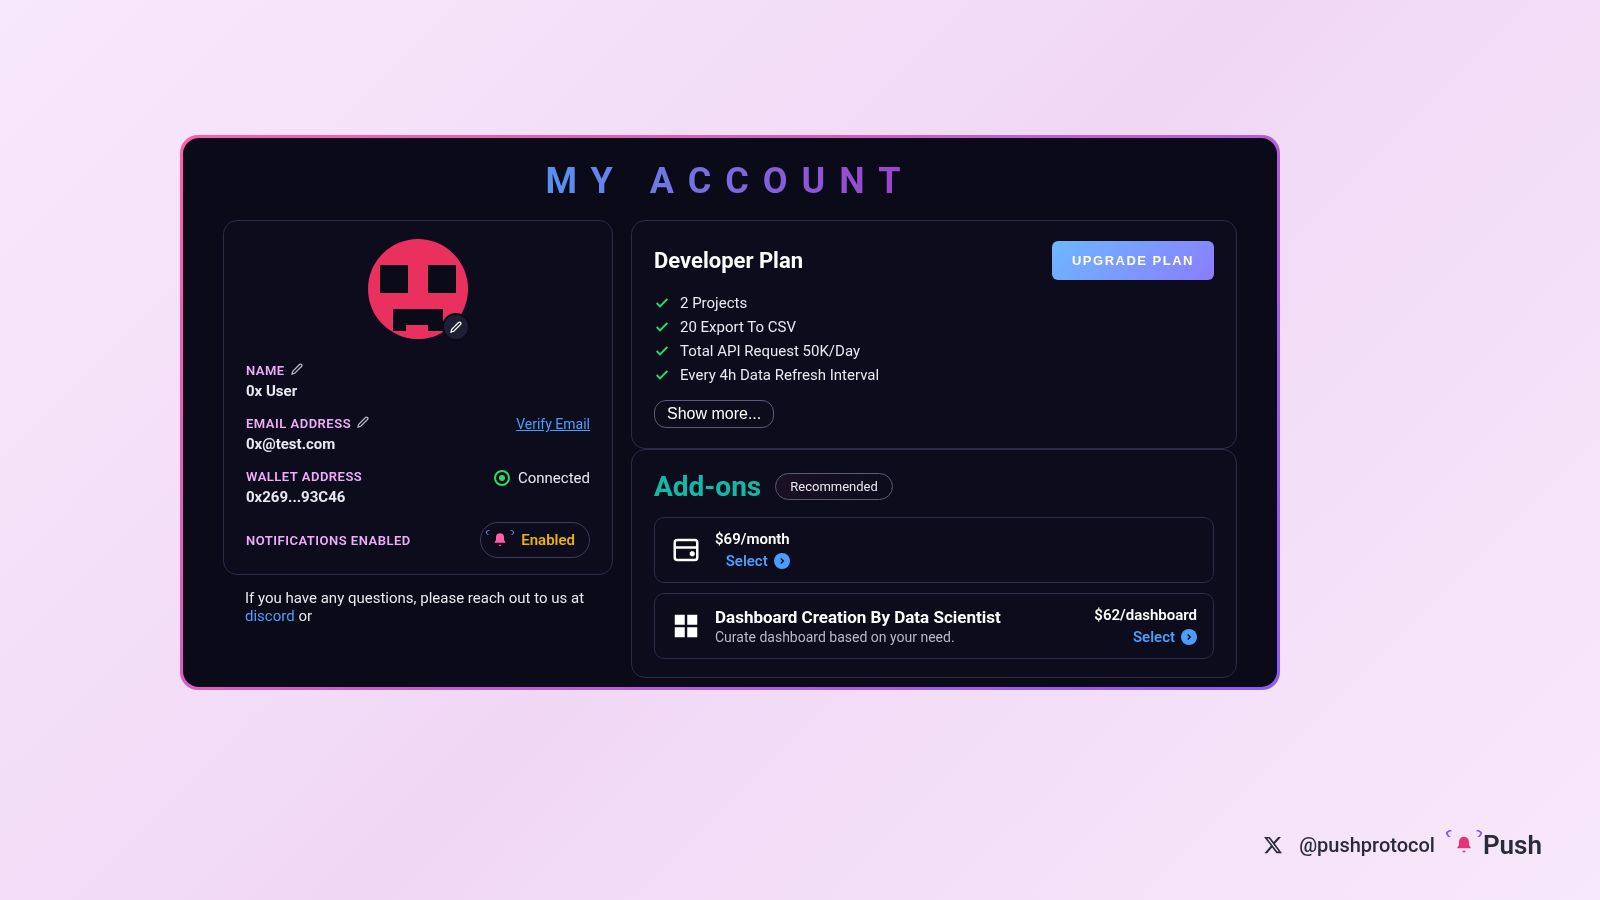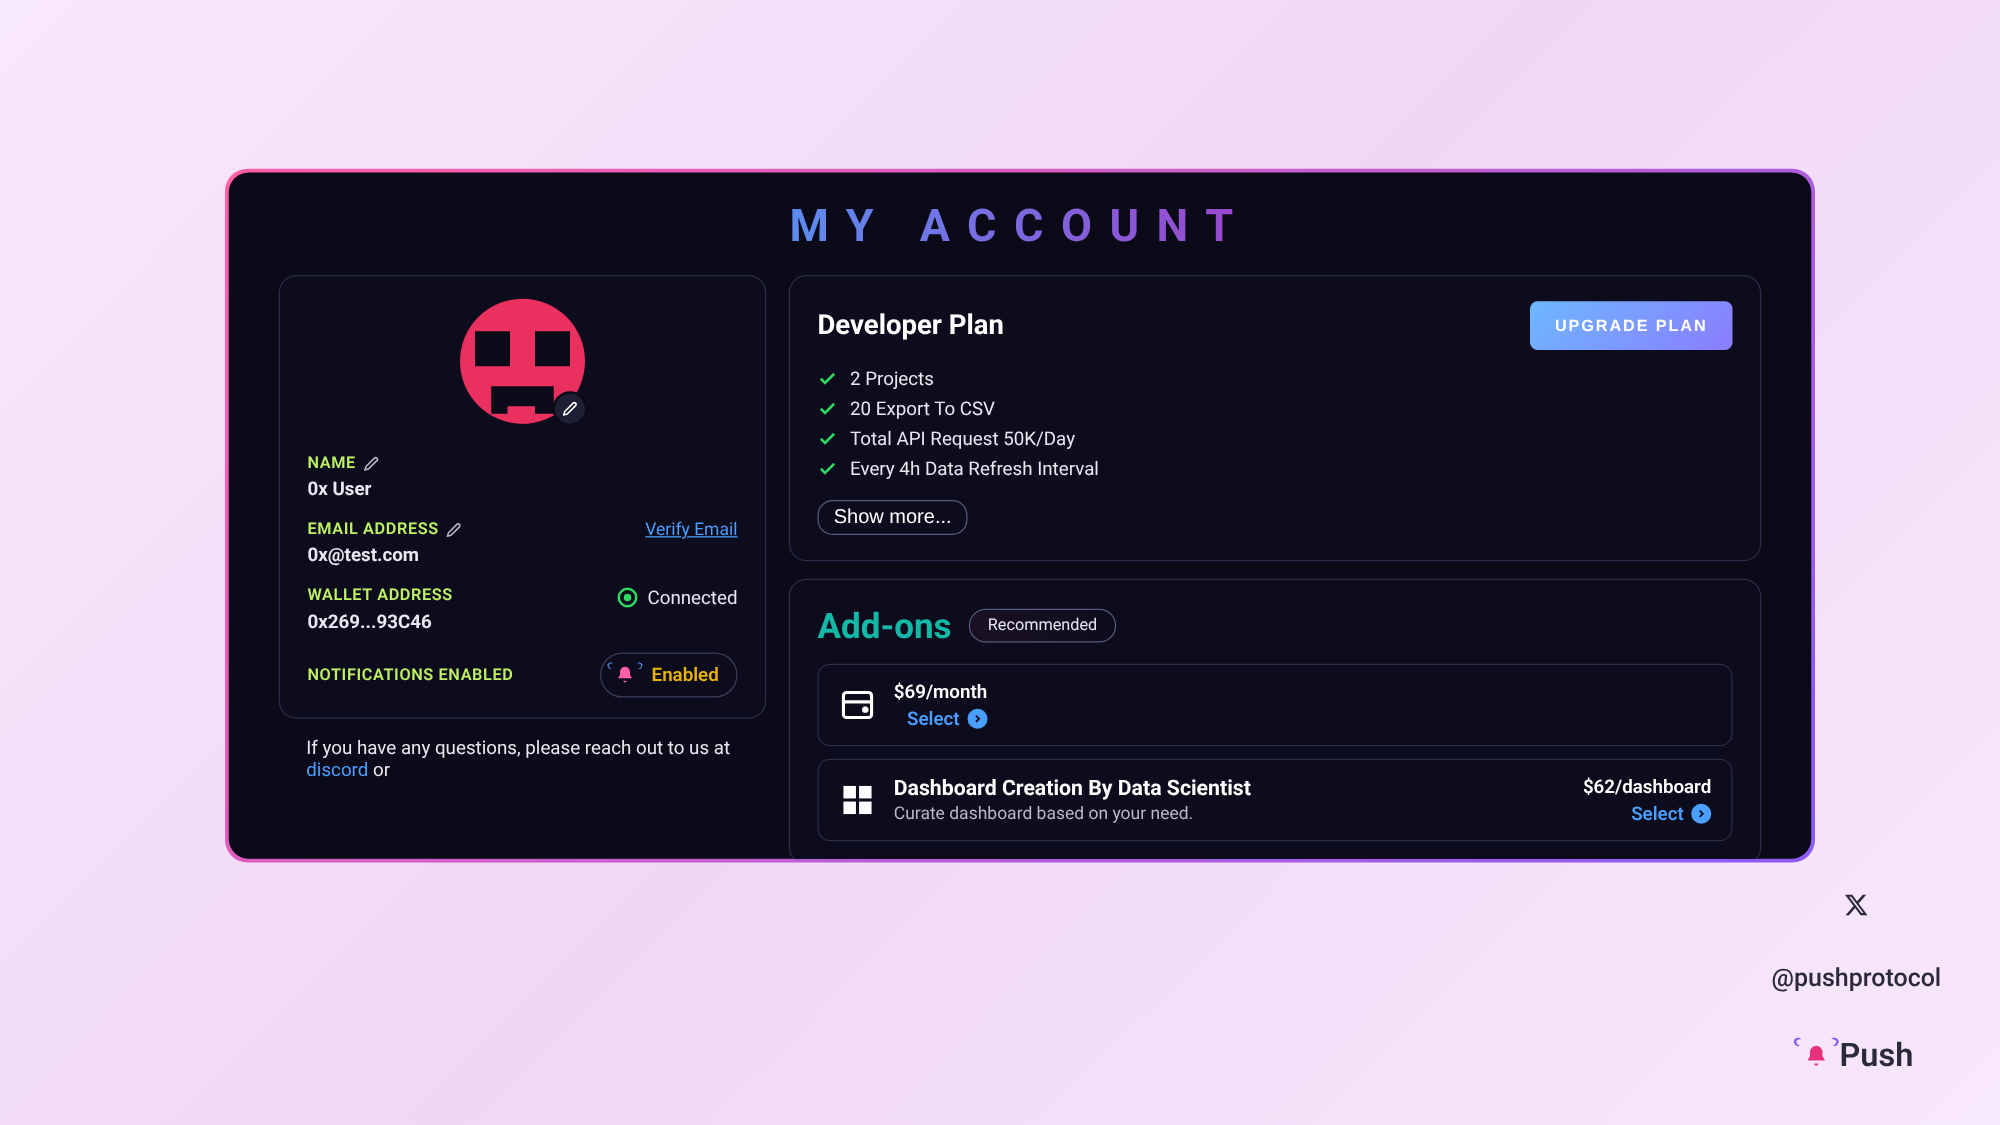--- a/index.html
+++ b/index.html
@@ -8,21 +8,21 @@
   width: 1600px;
   height: 900px;
   background: linear-gradient(135deg, #f8e8fb 0%, #f0d8f5 50%, #f8e8fb 100%);
   position: relative;
   overflow: hidden;
 }
 .outer-frame {
   position: absolute;
   left: 180px;
   top: 135px;
-  width: 1272px;
+  width: 1100px;
   height: 555px;
   border-radius: 18px;
   background: linear-gradient(135deg, #ff5fa8, #8b5cf6);
   padding: 3px;
 }
 .inner-frame {
   width: 100%;
   height: 100%;
   background: #0a0a18;
   border-radius: 16px;
@@ -40,21 +40,21 @@
   -webkit-background-clip: text;
   -webkit-text-fill-color: transparent;
   background-clip: text;
 }
 .content {
   display: flex;
   gap: 18px;
   padding: 0 40px;
 }
 .left-col { width: 390px; }
-.right-col { flex: 1; display: flex; flex-direction: column; gap: 14px; }
+.right-col { flex: 1; display: flex; flex-direction: column; }
 .card {
   border: 1px solid #2d2d4a;
   border-radius: 14px;
   background: #0c0c1c;
   padding: 20px 22px;
 }
 .profile-card { padding: 18px 22px 16px; }
 .avatar-wrap {
   width: 100px;
   height: 100px;
@@ -103,26 +103,25 @@
   height: 28px;
   border-radius: 50%;
   background: #1e1e34;
   display: flex;
   align-items: center;
   justify-content: center;
   border: 2px solid #0a0a18;
 }
 .field { margin-bottom: 16px; }
 .field-label {
-  color: #bef264;
+  color: #f0abfc;
   font-size: 13px;
   font-weight: 600;
   letter-spacing: 0.5px;
   display: flex;
-  align-items: center;
   gap: 6px;
 }
 .field-value {
   color: #e8e8f0;
   font-size: 15px;
   margin-top: 4px;
   font-weight: bold;
 }
 .field-row {
   display: flex;
@@ -281,27 +280,26 @@
   height: 16px;
   border-radius: 50%;
   background: #4a9eff;
   display: inline-flex;
   align-items: center;
   justify-content: center;
   color: #0a0a18;
 }
 .footer-brand {
   position: absolute;
-  right: 47px;
+  right: 58px;
   bottom: 40px;
   display: flex;
   align-items: center;
-  gap: 36px;
+  gap: 16px;
   color: #2a2a3a;
-  flex-direction: column;
 }
 .x-icon { width: 20px; height: 20px; }
 .handle { font-size: 20px; color: #2a2a3a; font-weight: 500; }
 .push-logo { display: flex; align-items: center; gap: 6px; }
 .push-bell {
   width: 26px;
   height: 26px;
   position: relative;
   display: flex;
   align-items: center;

